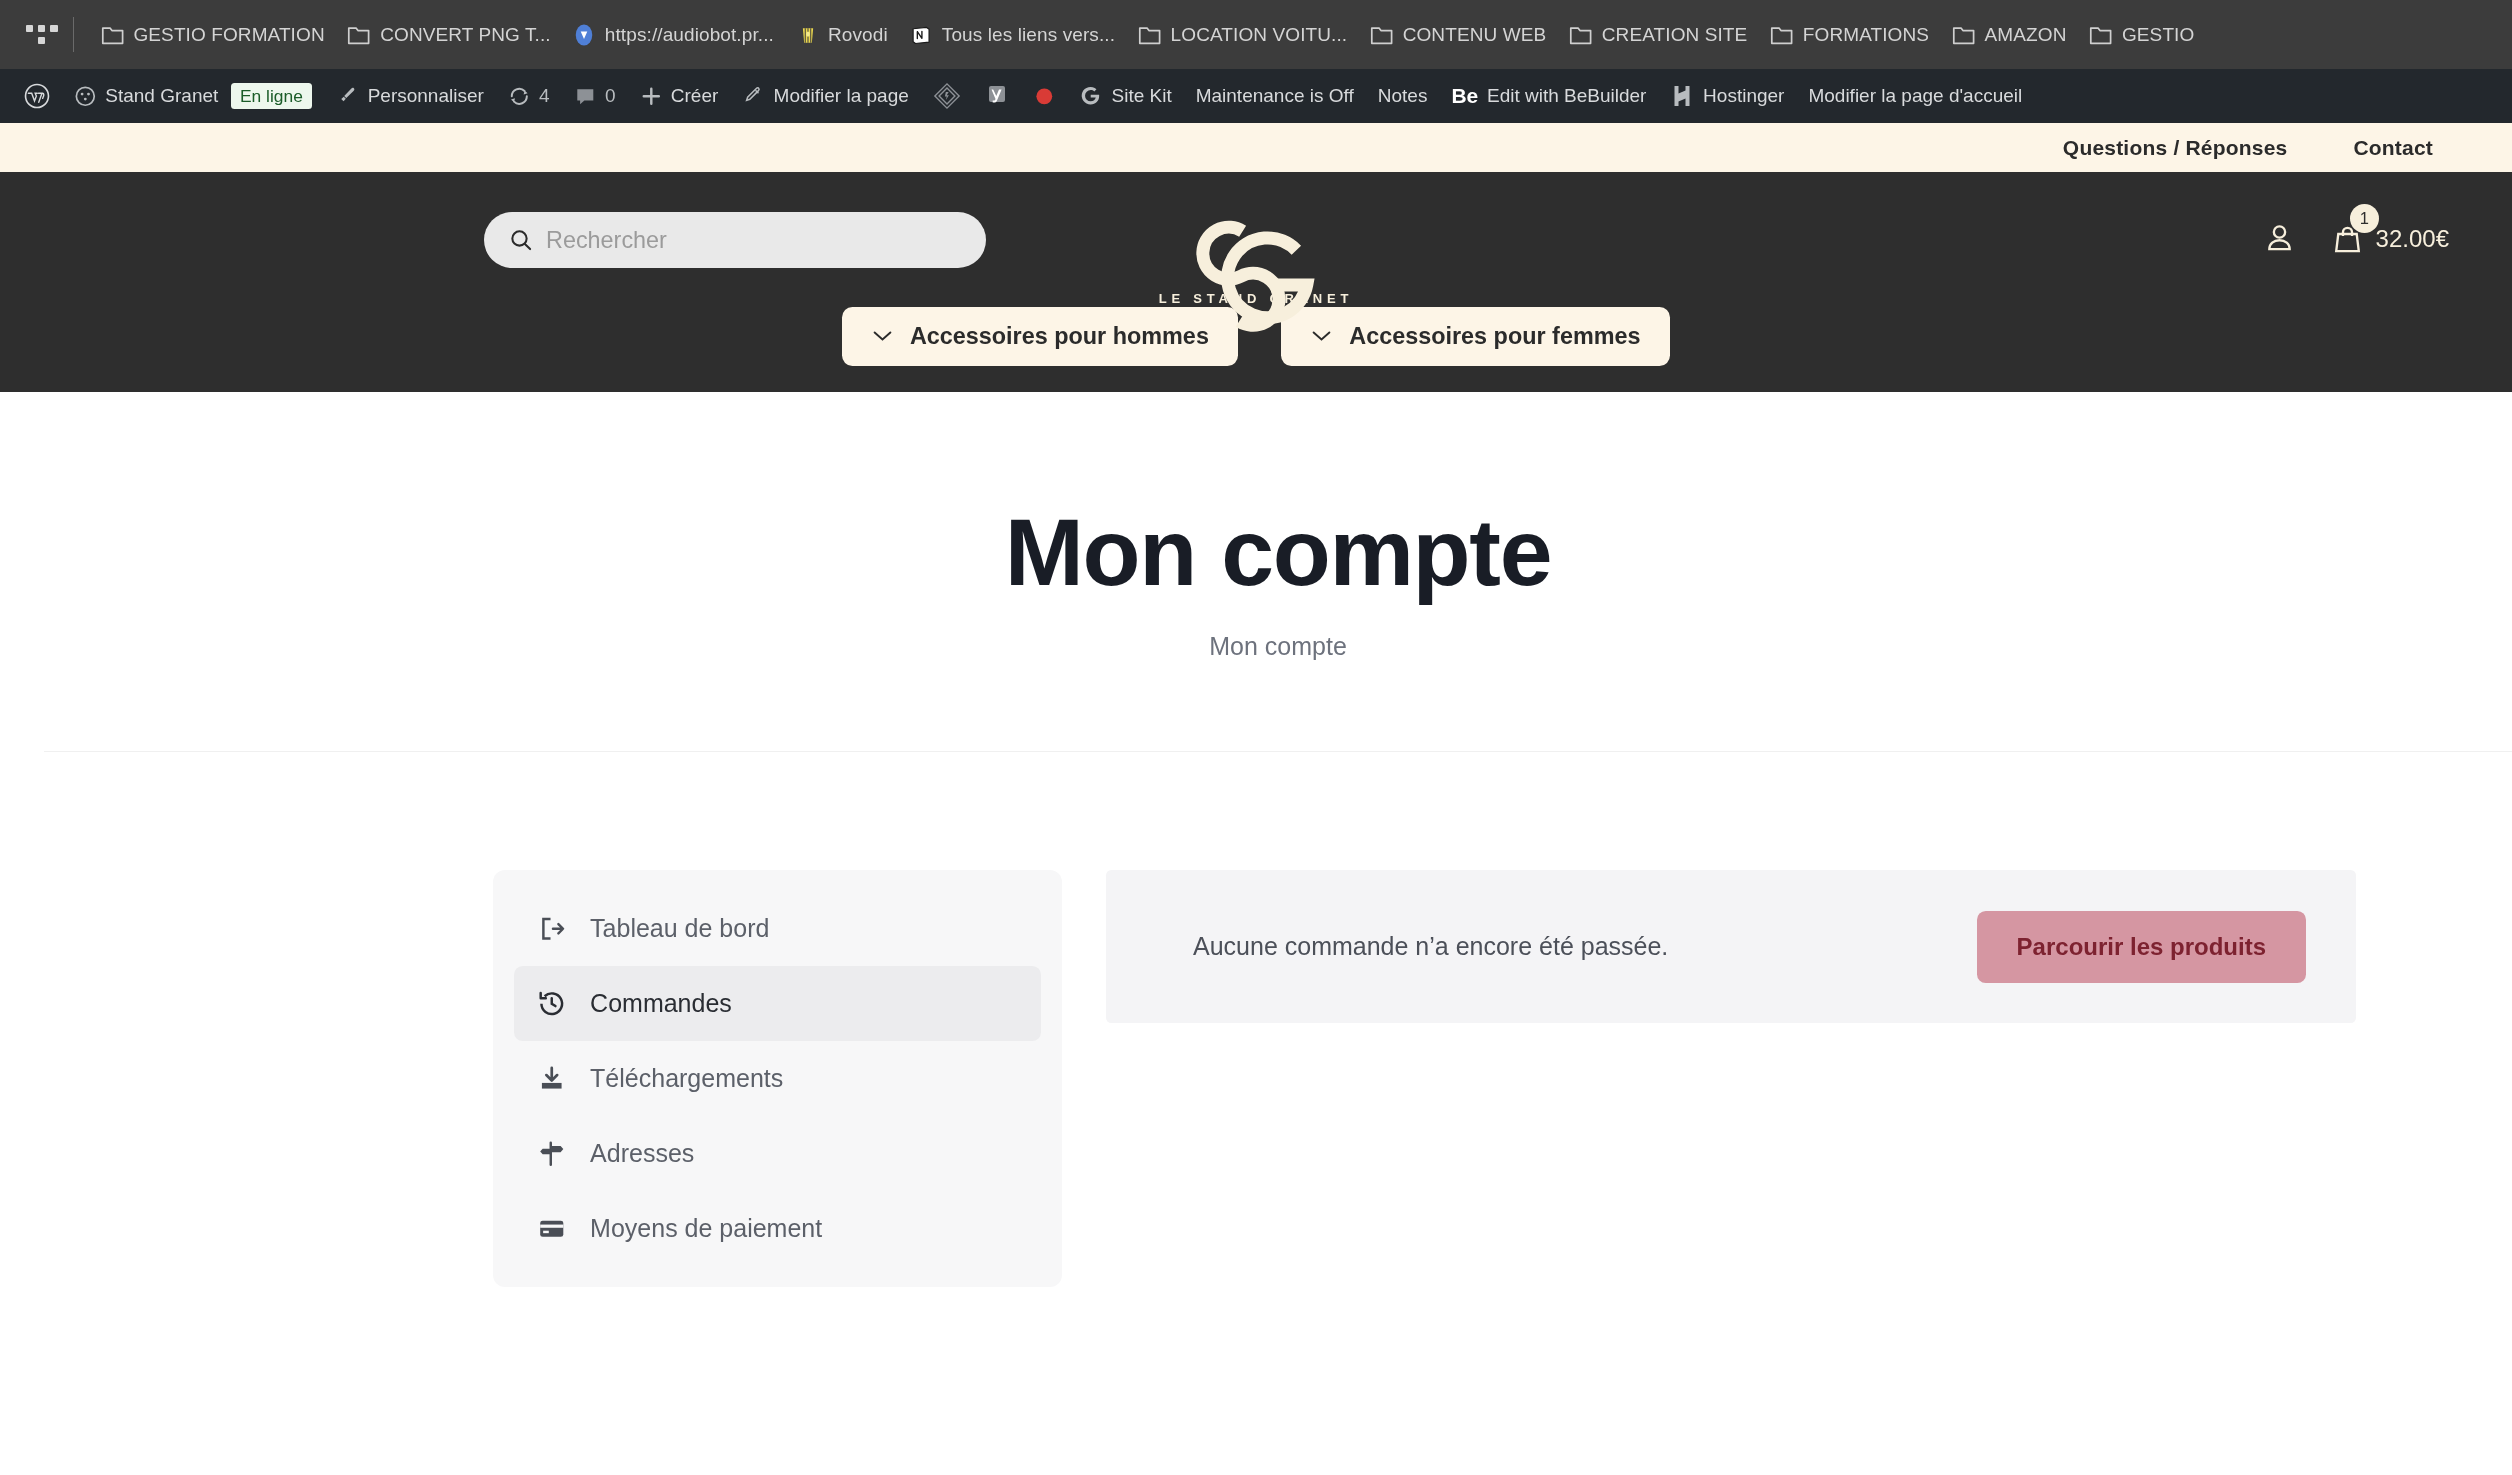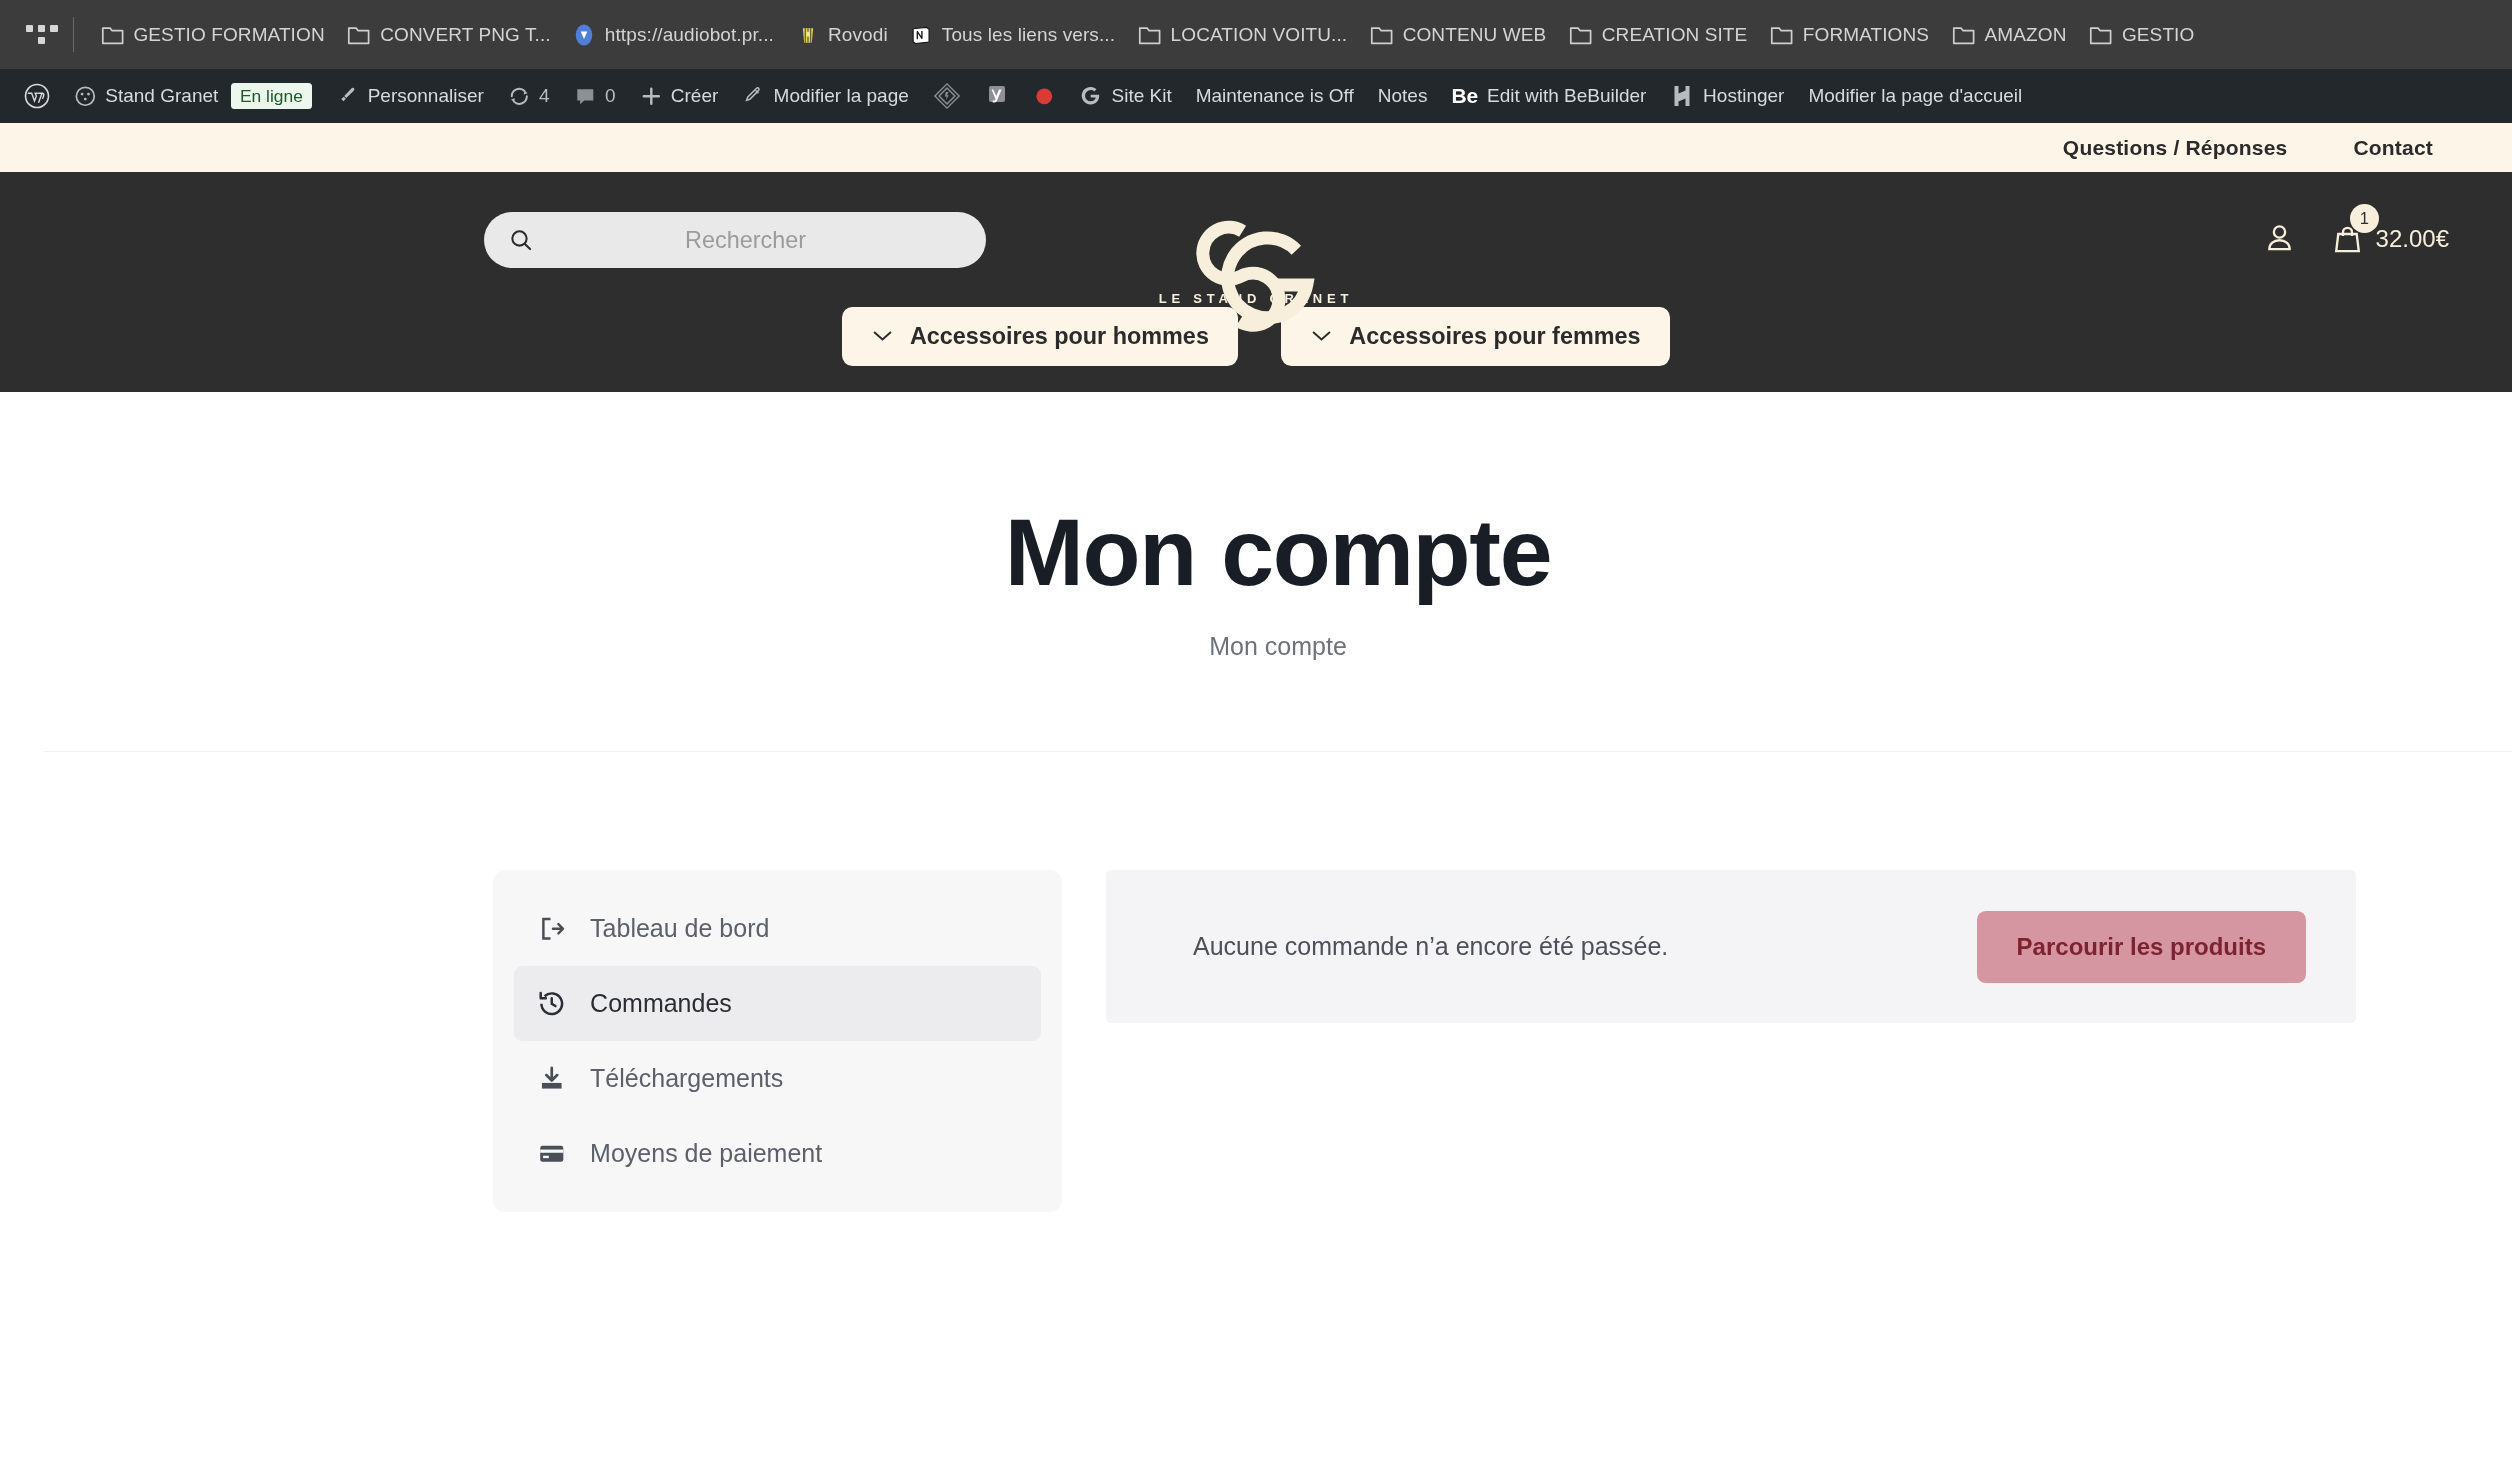--- a/index.html
+++ b/index.html
@@ -101,21 +101,21 @@
   .search-box {
     position: absolute; left: 484px; top: 40px;
     width: 502px; height: 56px;
     background: #e9e9e9; border-radius: 29px;
     display: flex; align-items: center;
     padding-left: 24px; gap: 12px;
   }
   .search-input {
     border: none; outline: none; background: transparent;
     font-family: "Liberation Sans", sans-serif;
-    font-size: 23.4px; color: #4c1d95; width: 399px; text-align: center;
+    font-size: 23.4px; color: #4c1d95; width: 399px;
   }
   .search-input::placeholder { color: #9b9b9b; }
 
   .logo-wrap {
     position: absolute; left: 50%; top: 17.4px;
     transform: translateX(-50%);
     width: 217px; height: 178px;
     display: flex; align-items: center; justify-content: center;
   }
   .logo-text {
@@ -493,20 +493,28 @@
     </div>
 
     <div class="acct-item">
       <svg class="nav-ico" width="29.5" height="29.5" viewBox="0 0 24 24">
         <path d="M12 3.2v9.6M7.6 9l4.4 4.4L16.4 9" fill="none" stroke="#4a4e56" stroke-width="2.2" stroke-linecap="round" stroke-linejoin="round"></path>
         <path d="M4 15.4h16v4.6H4z" fill="#4a4e56"></path>
       </svg>
       <span>Téléchargements</span>
     </div>
 
+    <div class="acct-item">
+      <svg class="nav-ico" width="29.5" height="29.5" viewBox="0 0 24 24">
+        <path d="M11.2 3v18" stroke="#4a4e56" stroke-width="2" stroke-linecap="round"></path>
+        <path d="M11.2 5.6h8l2.2 2.6-2.2 2.6h-8z" fill="#4a4e56"></path>
+        <path d="M11.2 12.4H4.6l-2-2.2 2-2.2h6.6z" fill="#4a4e56"></path>
+      </svg>
+      <span>Adresses</span>
+    </div>
 
     <div class="acct-item">
       <svg class="nav-ico" width="29.5" height="29.5" viewBox="0 0 24 24">
         <rect x="2.6" y="5.4" width="18.8" height="13.2" rx="2" fill="#4a4e56"></rect>
         <rect x="2.6" y="8.6" width="18.8" height="2.6" fill="#f7f7f8"></rect>
         <rect x="5" y="13.6" width="4.6" height="2" fill="#f7f7f8"></rect>
       </svg>
       <span>Moyens de paiement</span>
     </div>
   </div>

